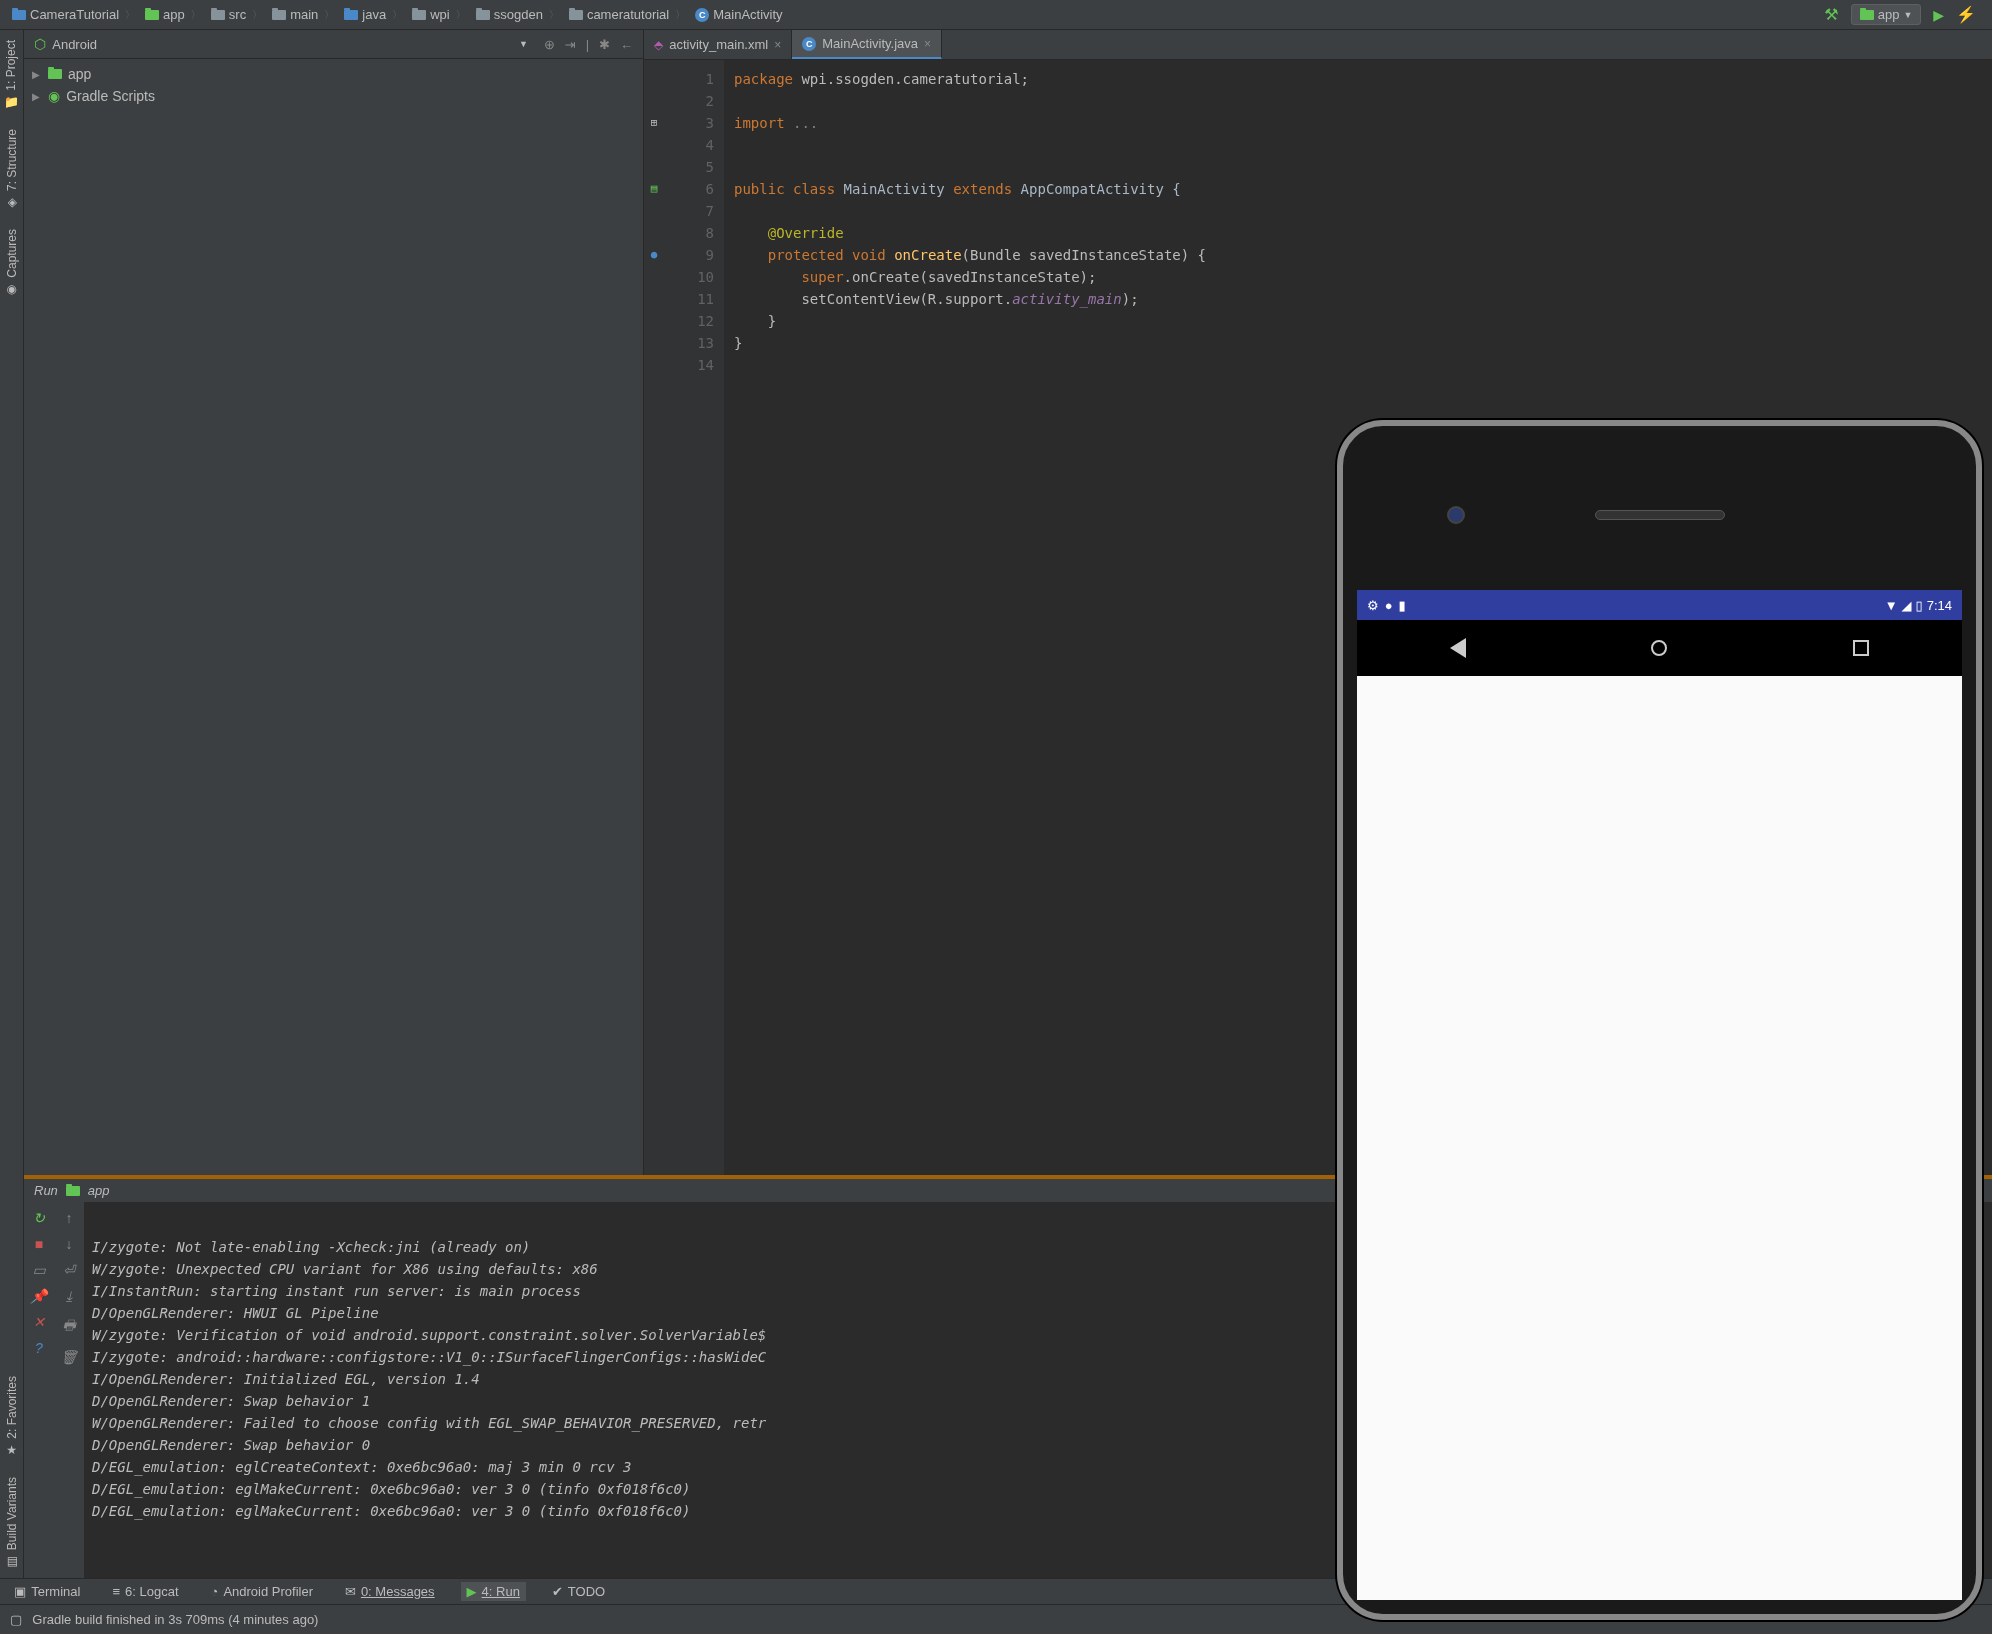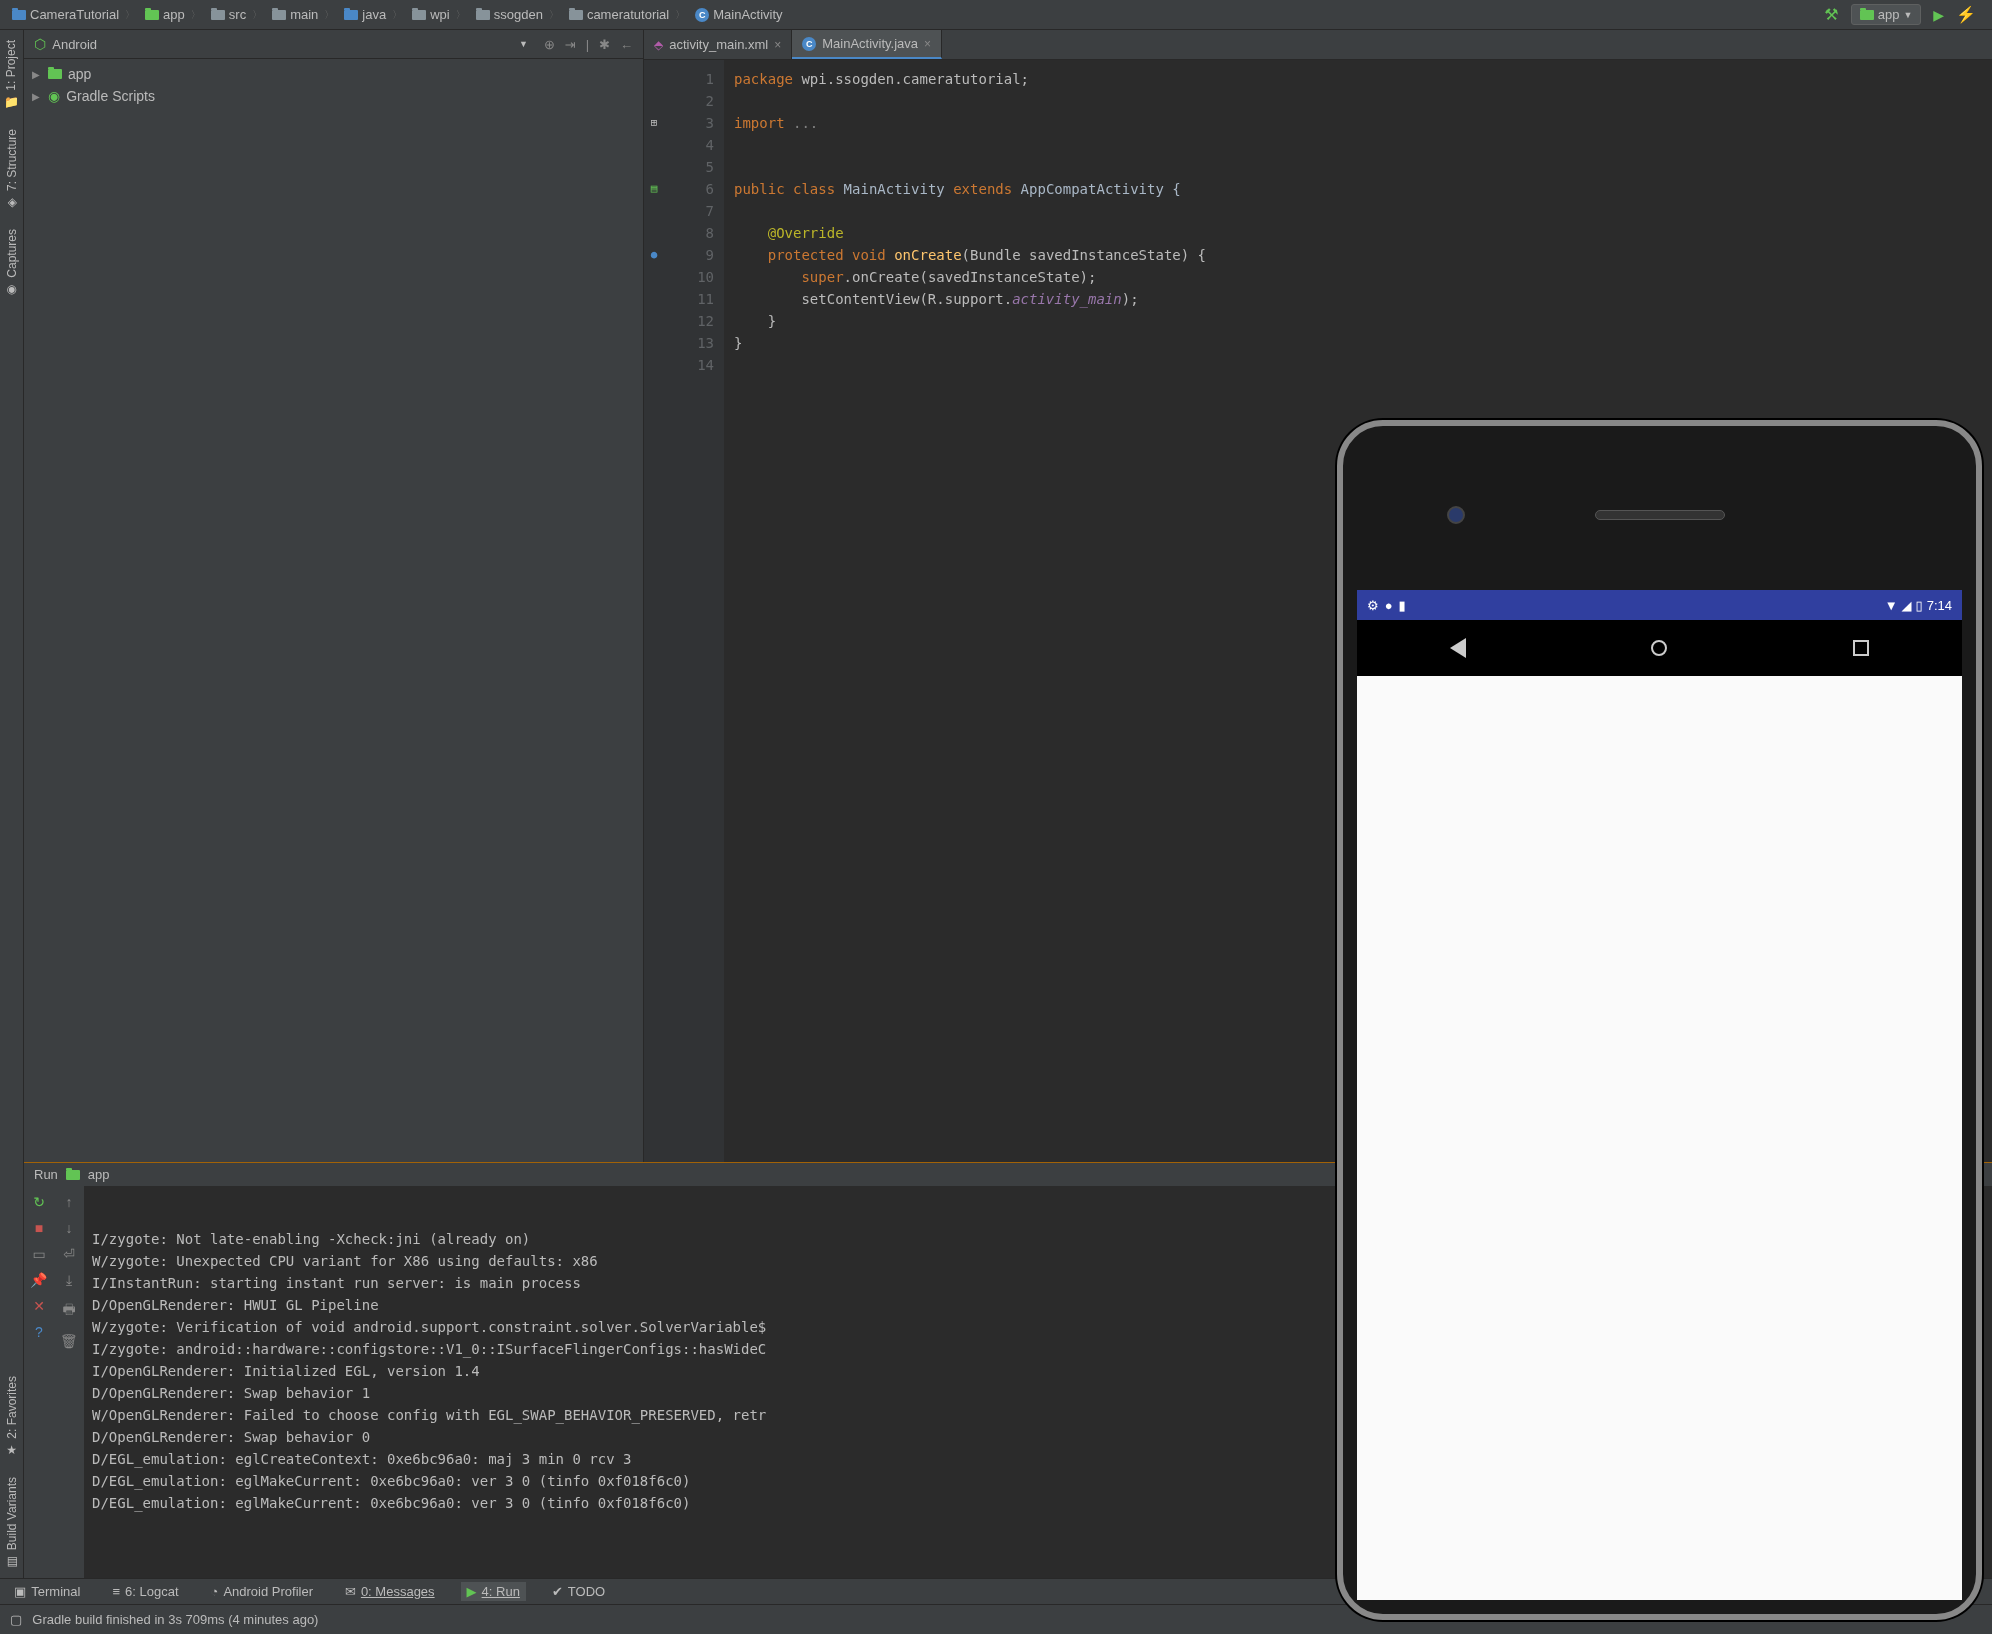--- a/index.html
+++ b/index.html
@@ -162,21 +162,22 @@
 .k-keyword { color: #cc7832; text-align: center; }
 .k-class { color: #a9b7c6; }
 .k-comment { color: #808080; }
 .k-annotation { color: #bbb529; }
 .k-method { color: #ffc66d; }
 .k-field { color: #9876aa; font-style: italic; }
 
 
 .run-panel {
   background: #2b2b2b;
-  border-top: 1px solid #a16207;
+  border-top: 4px solid #a16207;
+  font-style: italic;
 }
 .run-header {
   display: flex;
   align-items: center;
   padding: 4px 10px;
   background: #3c3f41;
   font-size: 13px;
   gap: 8px;
 }
 .run-body {
@@ -200,21 +201,21 @@
   padding: 8px 0;
   background: #3c3f41;
 }
 .run-toolbar span, .run-toolbar2 span { font-size: 14px; color: #888; }
 .run-output {
   flex: 1;
   font-family: "Menlo", monospace;
   font-size: 14px;
   line-height: 22px;
   color: #bbbbbb;
-  padding: 20px 8px;
+  padding: 12px 8px;
   white-space: pre;
   overflow: hidden;
 }
 
 
 .bottom-tabs {
   display: flex;
   align-items: center;
   background: #3c3f41;
   height: 26px;

